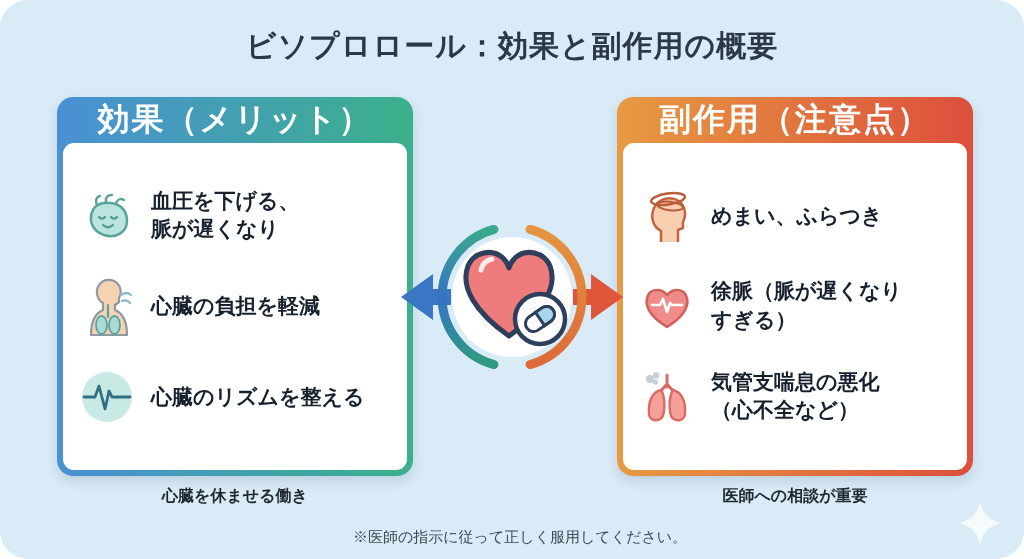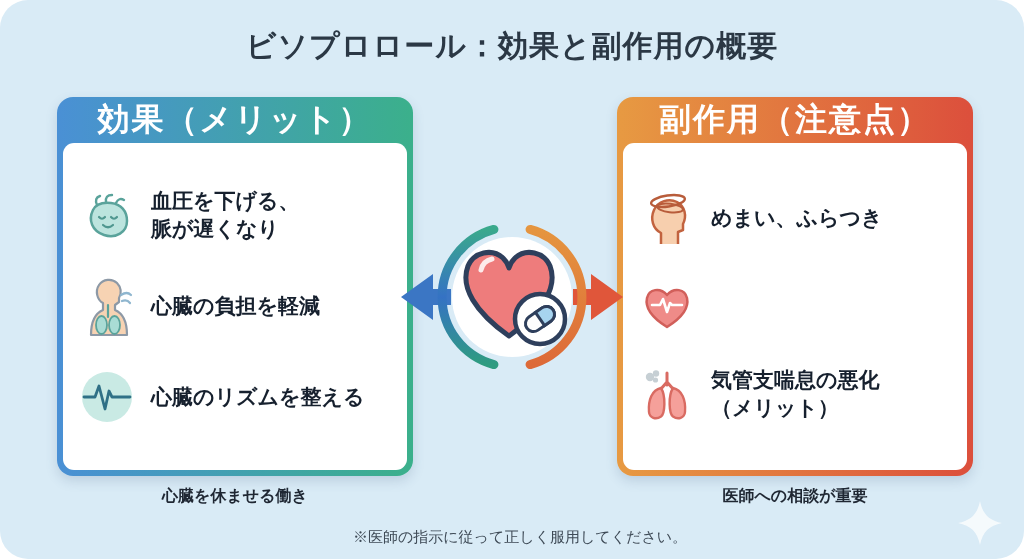--- a/index.html
+++ b/index.html
@@ -121,37 +121,41 @@
         </div>
       </div>
 
       <div class="item">
         <span class="icon">
           <svg width="52" height="50" viewBox="0 0 52 50">
             <path d="M26 46 C10 36 4 26 6 17 C8 8 19 6 26 14 C33 6 44 8 46 17 C48 26 42 36 26 46 Z" fill="#ef8b88" stroke="#d15f5a" stroke-width="2.5" stroke-linejoin="round"></path>
             <path d="M11 24 H19 L22 18 L26 31 L29 22 L31 24 H41" fill="none" stroke="#ffffff" stroke-width="2.6" stroke-linecap="round" stroke-linejoin="round"></path>
           </svg>
         </span>
+        <div class="item-text">
+          <span class="line">徐脈（脈が遅くなり</span>
+          <span class="line">すぎる）</span>
+        </div>
       </div>
 
 
       <div class="item">
         <span class="icon">
           <svg width="54" height="58" viewBox="0 0 54 58">
             <circle cx="10" cy="12" r="4.2" fill="#c6cfd4"></circle>
             <circle cx="16" cy="8.5" r="3.2" fill="#c6cfd4"></circle>
             <circle cx="15.5" cy="15" r="2.6" fill="#c6cfd4"></circle>
             <path d="M27 8 V20 M27 17 L20 25 M27 17 L34 25" fill="none" stroke="#d96b62" stroke-width="3" stroke-linecap="round" stroke-linejoin="round"></path>
             <path d="M21 23 C12 25 8 35 9 47 C9.5 53 16 55 21 51.5 C25 48.5 26 31 21 23 Z" fill="#f5a09a" stroke="#d96b62" stroke-width="2.4" stroke-linejoin="round"></path>
             <path d="M33 23 C42 25 46 35 45 47 C44.5 53 38 55 33 51.5 C29 48.5 28 31 33 23 Z" fill="#f5a09a" stroke="#d96b62" stroke-width="2.4" stroke-linejoin="round"></path>
           </svg>
         </span>
         <div class="item-text">
           <span class="line">気管支喘息の悪化</span>
-          <span class="line">（メリット）</span>
+          <span class="line">（心不全など）</span>
         </div>
       </div>
 
     </div>
   </div>
 
   <div class="center-art">
     <svg width="230" height="190" viewBox="0 0 230 190">
       <defs>
         <linearGradient id="leftArcGrad" x1="0" y1="0" x2="0" y2="1">

